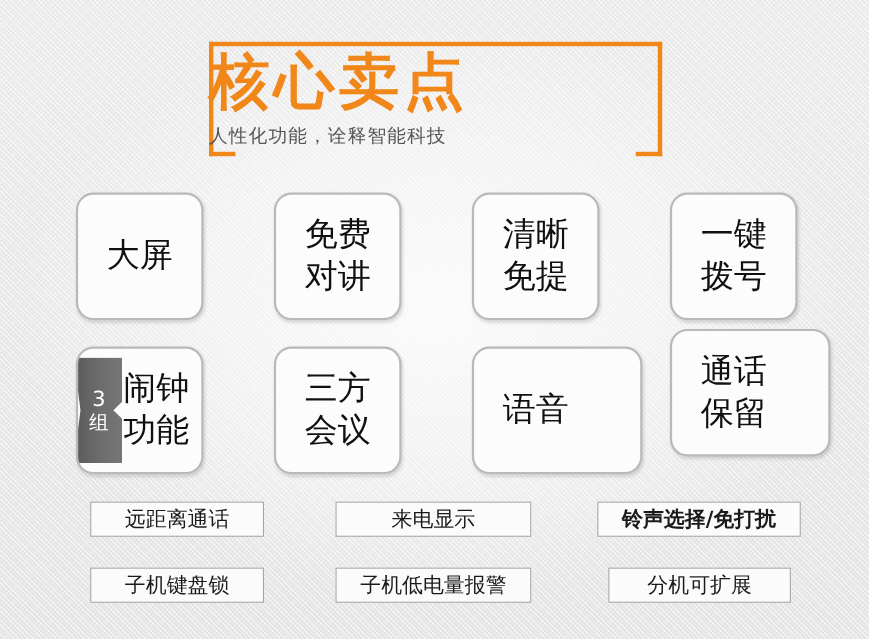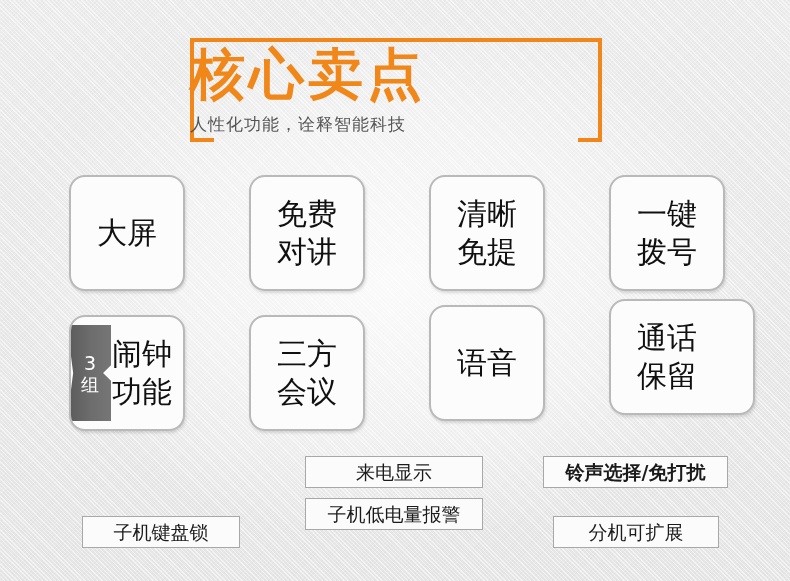--- a/index.html
+++ b/index.html
@@ -196,34 +196,35 @@
       </div>
     </div>
 
     <div class="card" style="left:249px; top:315px;">
       <div class="card-text">
         <span>三方</span>
         <span>会议</span>
       </div>
     </div>
 
-    <div class="card" style="left:429px; top:305px;">
+    <div class="card" style="left:429px; top:315px;padding-left:39px;">
       <div class="card-text">
         <span>语音</span>
       </div>
     </div>
 
     <div class="card" style="left:609px; top:299px;padding-left:30px;">
       <div class="card-text">
         <span>通话</span>
         <span>保留</span>
       </div>
     </div>
 
+    <div class="tag" style="left:82px;  top:456px; width:158px;">远距离通话</div>
     <div class="tag" style="left:305px; top:456px; width:178px;">来电显示</div>
     <div class="tag" style="left:543px; top:456px; width:185px;font-weight:bold;">铃声选择/免打扰</div>
 
     <div class="tag" style="left:82px;  top:516px; width:158px;">子机键盘锁</div>
-    <div class="tag" style="left:305px; top:498px; width:178px;">子机低电量报警</div>
+    <div class="tag" style="left:305px; top:516px; width:178px;">子机低电量报警</div>
     <div class="tag" style="left:553px; top:516px; width:166px;">分机可扩展</div>
 
   </div>
 </div>
 
 </body></html>

